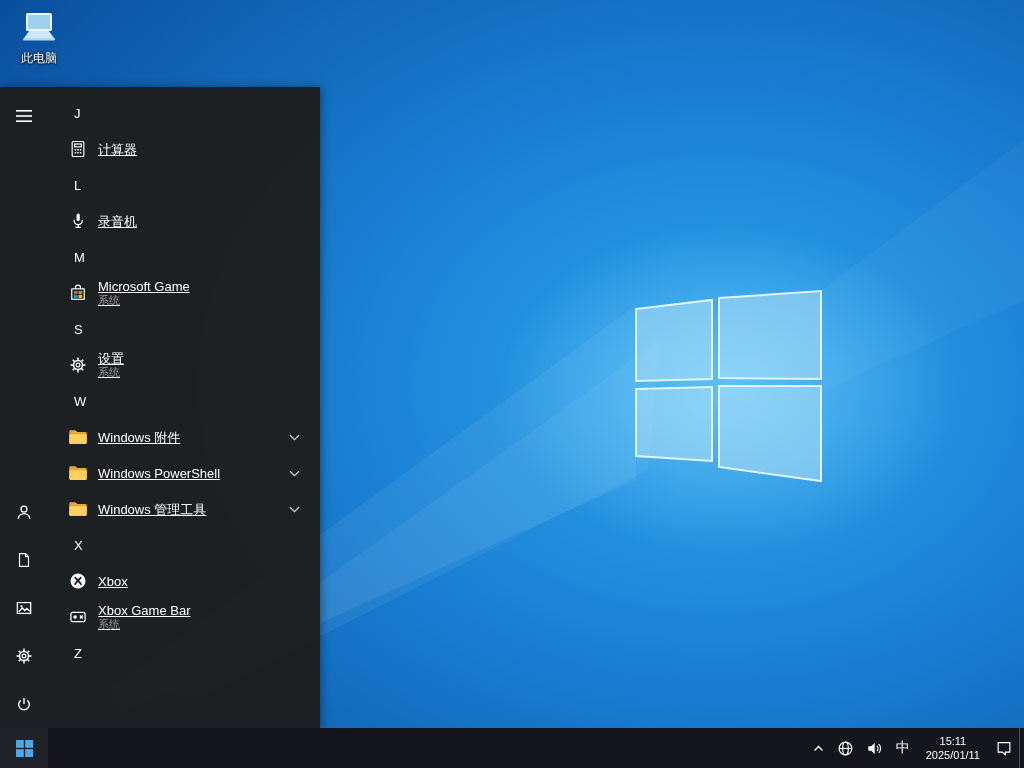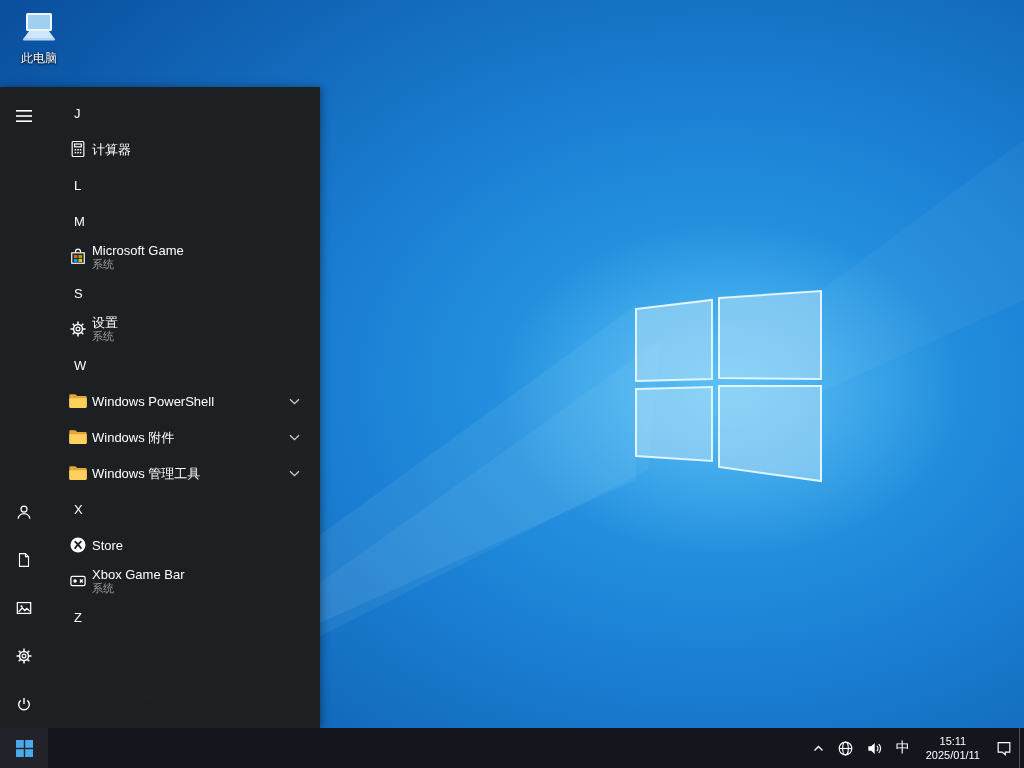--- a/index.html
+++ b/index.html
@@ -45,21 +45,21 @@
   .app-list { flex: 1; padding-top: 8px; overflow: hidden; }
   .letter-row {
     height: 36px; display: flex; align-items: center;
     padding-left: 26px; font-size: 13px; color: #fff; cursor: pointer;
   }
   .app-row {
     height: 36px; display: flex; align-items: center;
     padding-left: 18px; padding-right: 12px; cursor: pointer;
   }
   .app-icon { width: 24px; height: 24px; flex: none; display: flex; align-items: center; justify-content: center; }
-  .app-text { margin-left: 2px; display: flex; flex-direction: column; justify-content: flex-start; }
+  .app-text { margin-left: 8px; display: flex; flex-direction: column; justify-content: flex-start; text-decoration: underline; }
   .app-name { font-size: 13px; color: #fff; line-height: 15px; white-space: nowrap; }
   .app-sub  { font-size: 11px; color: #9e9e9e; line-height: 13px; }
   .chevron  { margin-left: auto; margin-right: 8px; display: flex; }
 
   
   .taskbar {
     position: absolute; left: 0; bottom: 0; width: 1024px; height: 40px;
     background: #15151e; display: flex; align-items: stretch; z-index: 10;
     color: #fff;
   }
@@ -199,20 +199,33 @@
       </span>
       <span class="app-text">
           <span class="app-name">计算器</span>
         </span>
     </div>
 
     <div class="letter-row">
       <span>L</span>
     </div>
 
+    <div class="app-row">
+      <span class="app-icon">
+        <svg width="20" height="20" viewBox="0 0 24 24" fill="none" stroke="#fff" stroke-width="1.5">
+          <rect x="10.3" y="3" width="3.8" height="9" rx="1.9" fill="#fff" stroke="none"></rect>
+          <path d="M7.3 10.5 v1 a4.9 4.9 0 0 0 9.8 0 v-1"></path>
+          <path d="M12.2 16.4 V19.4"></path>
+          <path d="M9 19.6 H15.4"></path>
+        </svg>
+      </span>
+      <span class="app-text">
+          <span class="app-name">录音机</span>
+        </span>
+    </div>
 
     <div class="letter-row">
       <span>M</span>
     </div>
 
     <div class="app-row">
       <span class="app-icon">
         <svg width="20" height="20" viewBox="0 0 24 24">
           <path d="M9 7 V5.6 a3 3 0 0 1 6 0 V7" fill="none" stroke="#fff" stroke-width="1.4"></path>
           <rect x="4.5" y="7" width="15" height="12.5" fill="none" stroke="#fff" stroke-width="1.4"></rect>
@@ -260,38 +273,38 @@
     </div>
 
     <div class="app-row">
       <span class="app-icon">
         <svg width="22" height="22" viewBox="0 0 24 24">
           <path d="M2.5 5.9 c0-.8.6-1.4 1.4-1.4 h5.2 l2.1 2.1 h8.9 c.8 0 1.4.6 1.4 1.4 v10.1 c0 .8-.6 1.4-1.4 1.4 H3.9 c-.8 0-1.4-.6-1.4-1.4 z" fill="#e3a63c"></path>
           <path d="M2.5 8.9 h19 v9.2 c0 .8-.6 1.4-1.4 1.4 H3.9 c-.8 0-1.4-.6-1.4-1.4 z" fill="#ffd05c"></path>
         </svg>
       </span>
       <span class="app-text">
-          <span class="app-name">Windows PowerShell</span>
+          <span class="app-name">Windows 附件</span>
         </span>
       <span class="chevron">
         <svg width="11" height="7" viewBox="0 0 11 7" fill="none" stroke="#cfcfcf" stroke-width="1.3">
             <path d="M1 1.2 L5.5 5.6 L10 1.2"></path>
           </svg>
       </span>
     </div>
 
     <div class="app-row">
       <span class="app-icon">
         <svg width="22" height="22" viewBox="0 0 24 24">
           <path d="M2.5 5.9 c0-.8.6-1.4 1.4-1.4 h5.2 l2.1 2.1 h8.9 c.8 0 1.4.6 1.4 1.4 v10.1 c0 .8-.6 1.4-1.4 1.4 H3.9 c-.8 0-1.4-.6-1.4-1.4 z" fill="#e3a63c"></path>
           <path d="M2.5 8.9 h19 v9.2 c0 .8-.6 1.4-1.4 1.4 H3.9 c-.8 0-1.4-.6-1.4-1.4 z" fill="#ffd05c"></path>
         </svg>
       </span>
       <span class="app-text">
-          <span class="app-name">Windows 附件</span>
+          <span class="app-name">Windows PowerShell</span>
         </span>
       <span class="chevron">
         <svg width="11" height="7" viewBox="0 0 11 7" fill="none" stroke="#cfcfcf" stroke-width="1.3">
             <path d="M1 1.2 L5.5 5.6 L10 1.2"></path>
           </svg>
       </span>
     </div>
 
     <div class="app-row">
       <span class="app-icon">
@@ -317,21 +330,21 @@
     </div>
 
     <div class="app-row">
       <span class="app-icon">
         <svg width="20" height="20" viewBox="0 0 24 24">
           <circle cx="12" cy="12" r="9" fill="#fff"></circle>
           <path d="M8 7.5 C10 9 13.5 12.5 16 16.5 M16 7.5 C14 9 10.5 12.5 8 16.5" stroke="#1b1b1b" stroke-width="2" fill="none"></path>
         </svg>
       </span>
       <span class="app-text">
-          <span class="app-name">Store</span>
+          <span class="app-name">Xbox</span>
         </span>
     </div>
 
     <div class="app-row">
       <span class="app-icon">
         <svg width="20" height="20" viewBox="0 0 24 24" fill="none" stroke="#fff" stroke-width="1.5">
           <rect x="3.5" y="6.5" width="17" height="11" rx="2"></rect>
           <circle cx="8.5" cy="12" r="2.1" fill="#fff" stroke="none"></circle>
           <path d="M14.3 10.2 l3.4 3.6 M17.7 10.2 l-3.4 3.6" stroke-width="1.4"></path>
         </svg>

